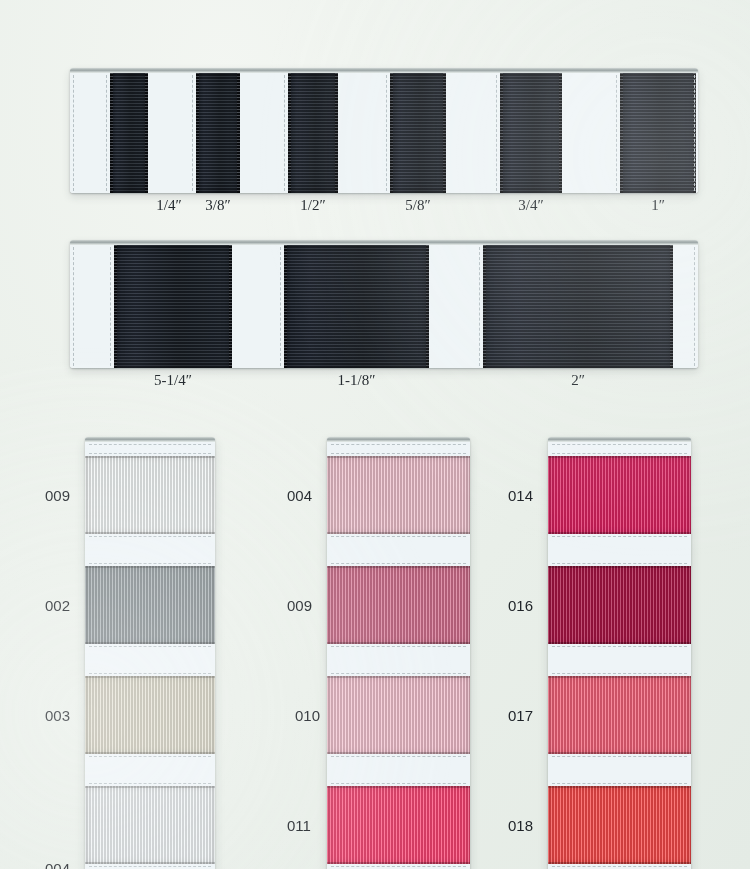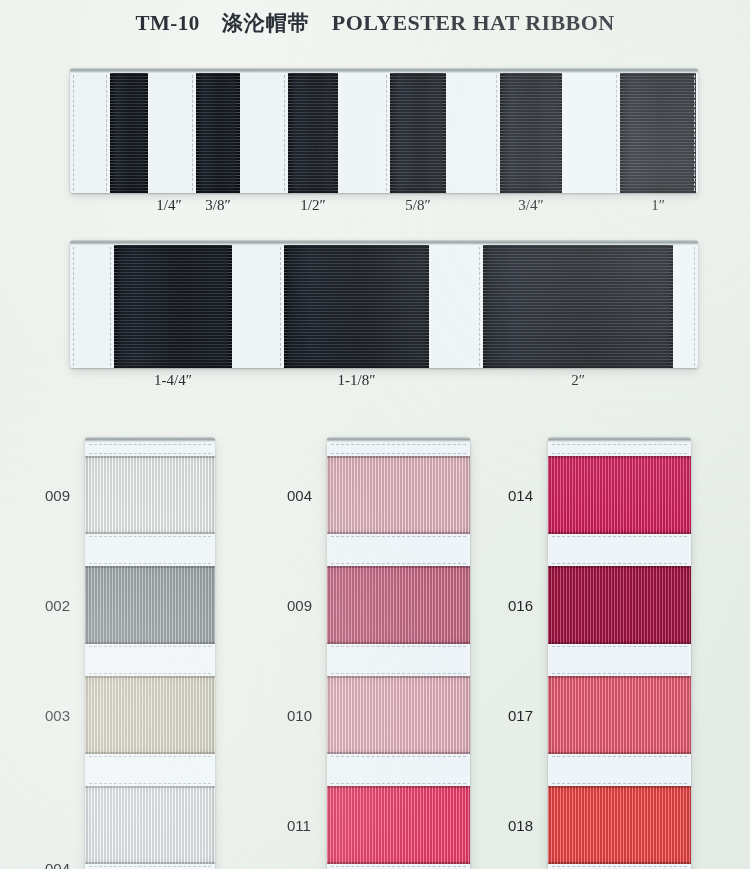--- a/index.html
+++ b/index.html
@@ -147,25 +147,20 @@
       radial-gradient(circle at 12% 82%, rgba(255,255,255,.45) 0%, rgba(255,255,255,0) 38%),
       radial-gradient(circle at 88% 18%, rgba(255,255,255,.30) 0%, rgba(255,255,255,0) 42%);
     opacity:.7;
   }
 </style>
 </head>
 <body>
 
 <div class="page">
 
-  <div class="title-bar">
-    <span class="title-code">TM-10</span>
-    <span class="title-cn">涤沦帽带</span>
-    <span class="title-en">POLYESTER HAT RIBBON</span>
-  </div>
 
   <div class="width-card" id="width-card-0" style="left:70px;top:68px;width:628px;height:125px;">
     <div class="card-inner" id="card-inner-0">
         <div class="slot paper left-dash" style="width: 40px;"></div>
         <div class="slot" style="width: 38px;">
           <div class="ribbon-dark"></div>
         </div>
         <div class="slot paper" style="width: 48px;"></div>
         <div class="slot" style="width: 44px;">
           <div class="ribbon-dark"></div>
@@ -209,21 +204,21 @@
           <div class="ribbon-dark"></div>
         </div>
         <div class="slot paper" style="width: 54px;"></div>
         <div class="slot" style="width: 190px;">
           <div class="ribbon-dark"></div>
         </div>
         <div class="slot paper" style="width: 25px;"></div>
       </div>
   </div>
   <div class="width-labels" id="width-labels-1" style="left:70px;top:372px;width:628px;">
-      <div class="wlabel" style="left: 103px;">1-4/4″</div>
+      <div class="wlabel" style="left: 103px;">5-1/4″</div>
       <div class="wlabel" style="left: 286.5px;">1-1/8″</div>
       <div class="wlabel" style="left: 508px;">2″</div>
     </div>
 
   <div class="swatch-col" id="swatch-col-0" style="left:85px;top:437px;width:130px;height:440px;">
     <div class="col-inner" id="col-inner-0">
         <div class="gap-paper" style="height: 14px;"></div>
         <div class="sw" style="height: 78px; background: rgb(242, 246, 246);">
           <div class="weave"></div>
           <div class="edge-t"></div>
@@ -282,21 +277,21 @@
           <div class="weave"></div>
           <div class="edge-t"></div>
           <div class="edge-b"></div>
         </div>
         <div class="gap-paper" style="height: 32px;"></div>
       </div>
   </div>
   <div id="nums-1">
       <div class="sw-num" style="left: 287px; top: 495px;">004</div>
       <div class="sw-num" style="left: 287px; top: 605px;">009</div>
-      <div class="sw-num" style="left: 287px; top: 715px;">010</div>
+      <div class="sw-num" style="left: 295px; top: 715px;">010</div>
       <div class="sw-num" style="left: 287px; top: 825px;">011</div>
     </div>
 
   <div class="swatch-col" id="swatch-col-2" style="left:548px;top:437px;width:143px;height:440px;">
     <div class="col-inner" id="col-inner-2">
         <div class="gap-paper" style="height: 14px;"></div>
         <div class="sw" style="height: 78px; background: rgb(221, 30, 94);">
           <div class="weave"></div>
           <div class="edge-t"></div>
           <div class="edge-b"></div>

